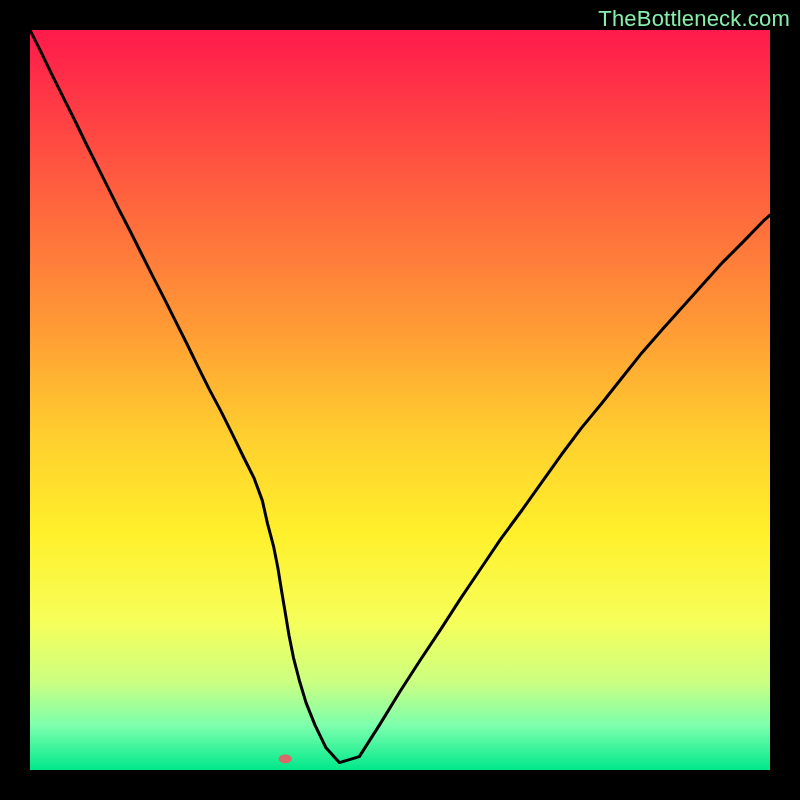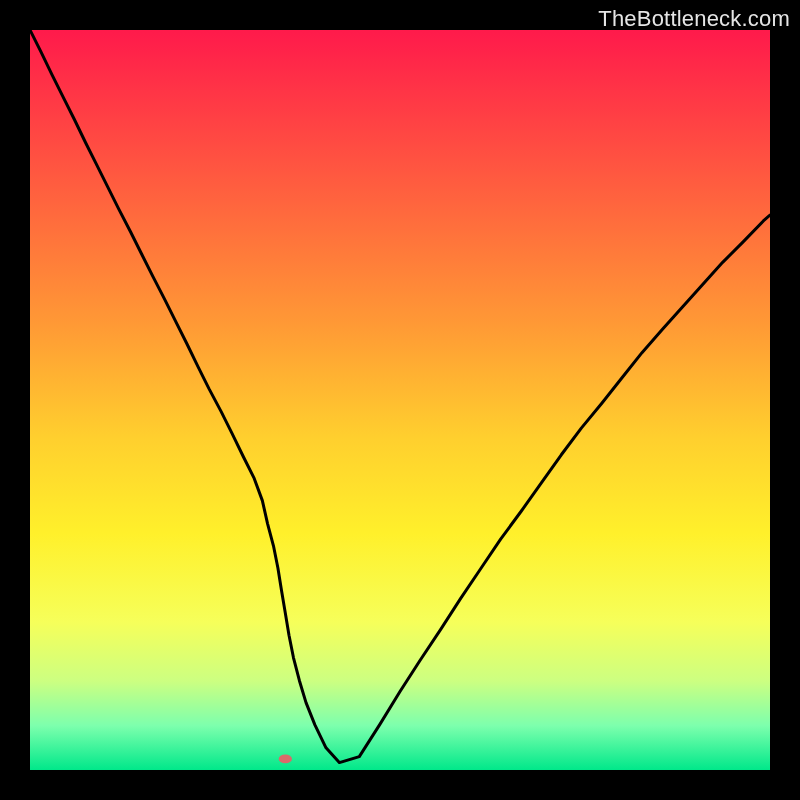--- a/index.html
+++ b/index.html
@@ -10,21 +10,21 @@
   .plot {
     position: absolute;
     left: 30px; top: 30px;
     width: 740px; height: 740px;
   }
   .watermark {
     position: absolute;
     top: 6px; right: 10px;
     font-family: Arial, Helvetica, sans-serif;
     font-size: 22px;
-    color: #e5e5e5;
+    color: #86efac;
     letter-spacing: 0.2px;
   }
 </style>
 </head>
 <body>
 
 <div class="frame">
   <div class="watermark">TheBottleneck.com</div>
   <svg class="plot" viewBox="0 0 740 740" preserveAspectRatio="none">
     <defs>

